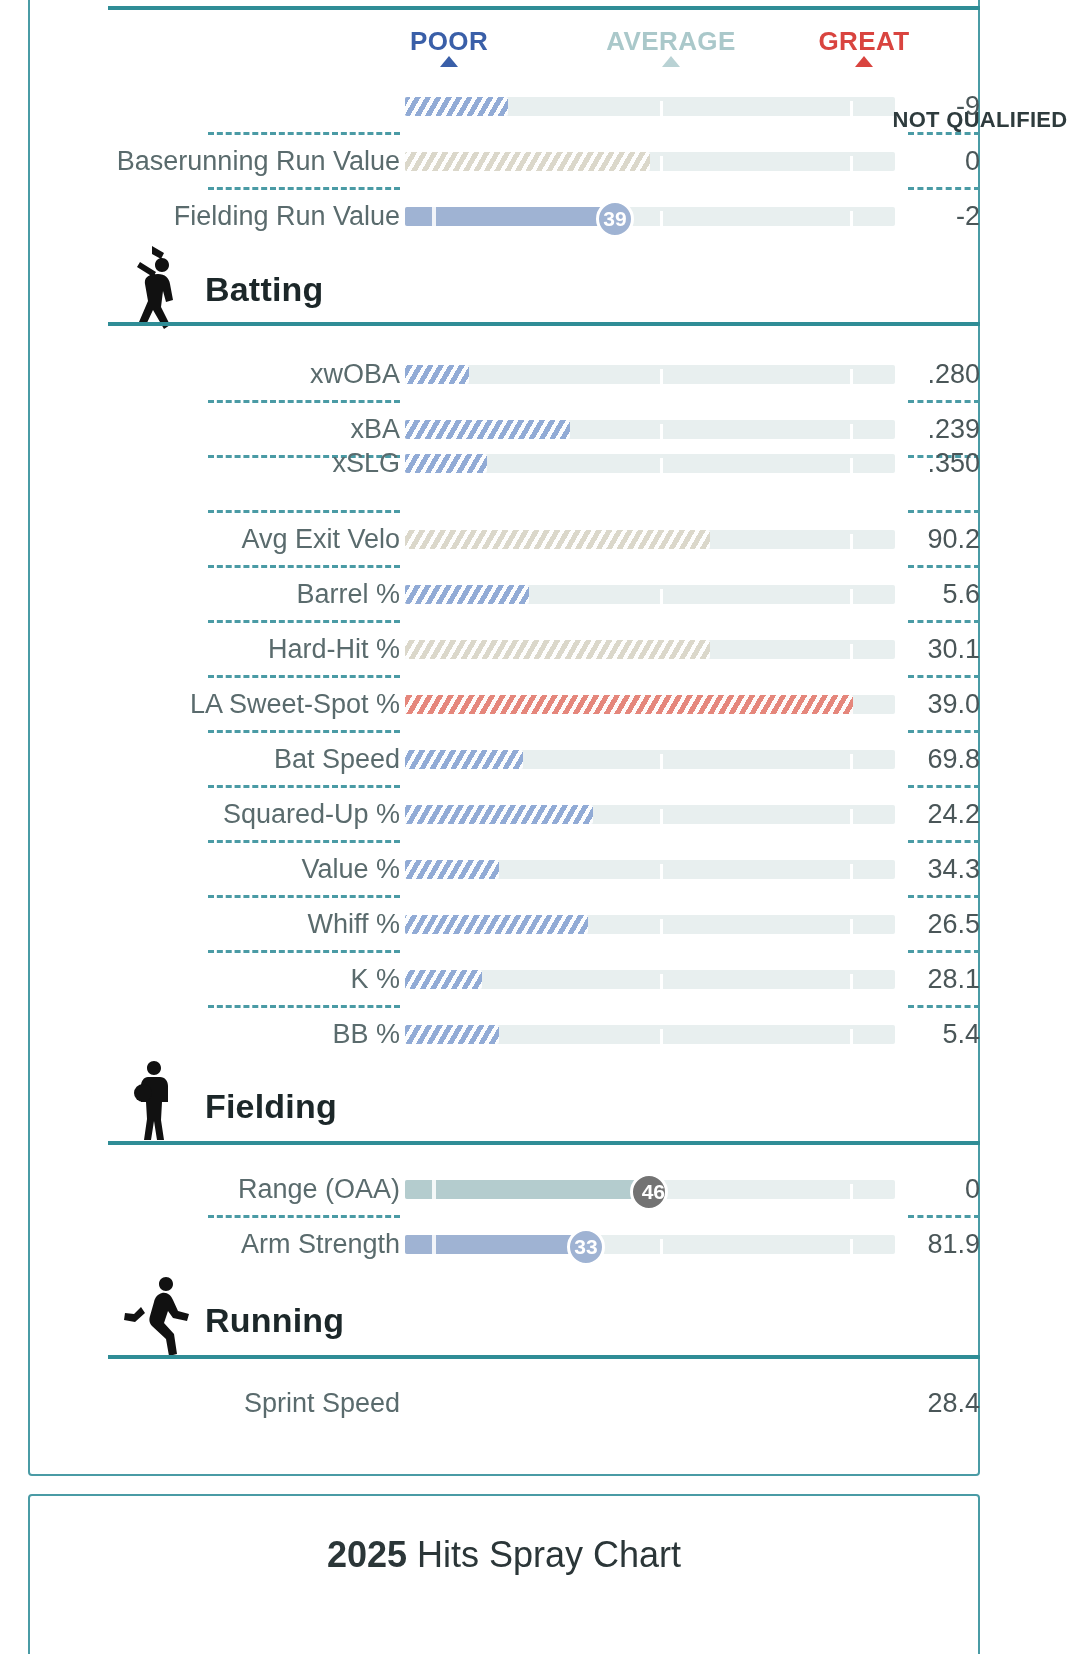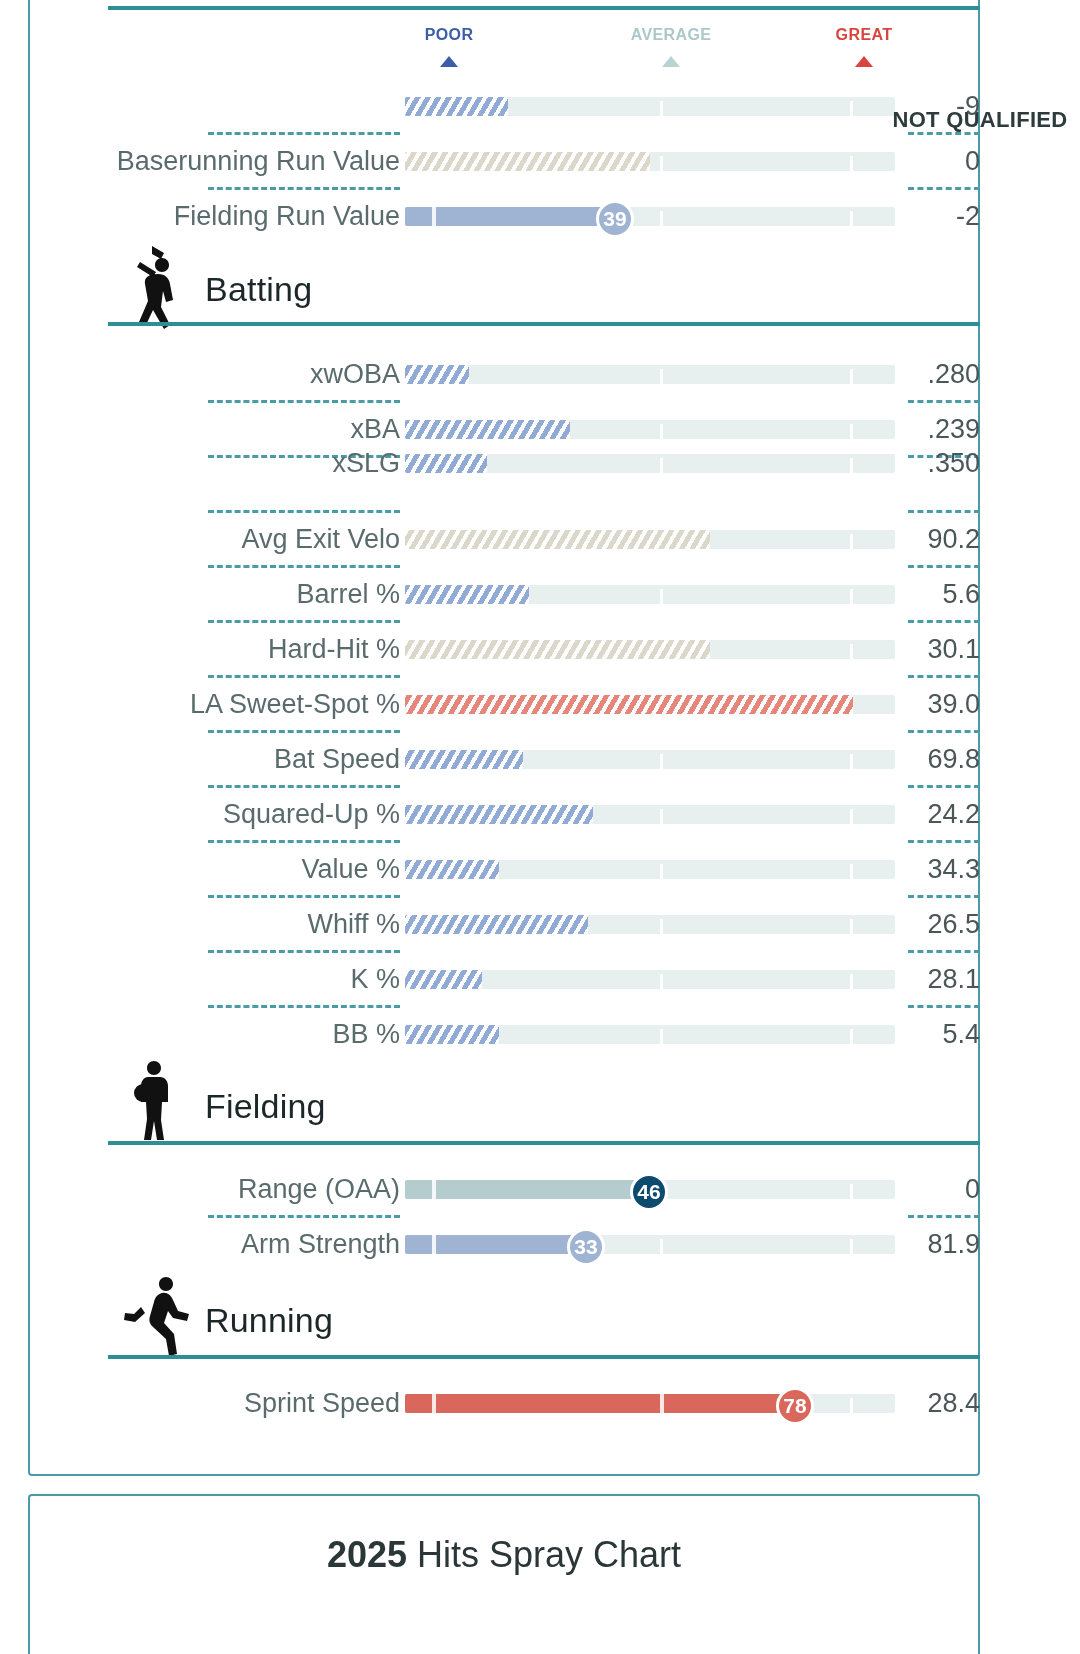--- a/index.html
+++ b/index.html
@@ -30,21 +30,21 @@
 
   
   .legend {
     position: absolute;
     left: 0; top: 0;
     width: 100%;
     height: 80px;
   }
   .legend-label {
     position: absolute;
-    font-size: 16px;
+    font-size: 26px;
     font-weight: bold;
     letter-spacing: .4px;
     text-align: center;
     transform: translateX(-50%);
     top: 32px;
   }
   .legend-poor { color: #3a5fa8; }
   .legend-avg  { color: #aac8ca; }
   .legend-great{ color: #d9443f; }
   .tri {
@@ -138,21 +138,21 @@
     border-radius: 50%;
     border: 3px solid #ffffff;
     color: #ffffff;
     font-size: 21px;
     font-weight: bold;
     line-height: 32px;
     text-align: center;
     transform: translateX(-50%);
   }
   .bubble-blue { background: #9fb3d3; }
-  .bubble-teal { background: #0c4a6e; }
+  .bubble-teal { background: #737373; text-align: right; }
   .bubble-red  { background: #d9675c; }
 
   .row-value {
     position: absolute;
     left: 830px;
     width: 120px;
     top: 12px;
     text-align: right;
     font-size: 27px;
     color: #4a5658;
@@ -180,21 +180,21 @@
 
   
   .section {
     position: absolute;
     left: 0; width: 100%;
   }
   .section-title {
     position: absolute;
     left: 175px;
     font-size: 34px;
-    font-weight: normal;
+    font-weight: bold;
     color: #1c2729;
     letter-spacing: .2px;
   }
   .section-rule {
     position: absolute;
     left: 78px;
     width: 872px;
     height: 0;
     border-top: 4px solid #2f8d96;
   }
@@ -533,30 +533,20 @@
         <svg width="80" height="90" viewBox="0 0 80 90">
           <path fill="#111" d="M48 6c4 0 7 3 7 7s-3 7-7 7-7-3-7-7 3-7 7-7zM44 22c5-1 9 2 11 7l5 11 11 3-2 7-14-3-5-7-4 12 10 11 3 20-8 2-3-17-14-13c-3-3-3-7-2-10l4-14c1-5 4-8 8-9zM27 42l-10 9-11-2 1-7 9 1 7-7z"></path>
         </svg>
       </div>
       <div class="section-title" style="top:30px">Running</div>
       <div class="section-rule" style="top:84px"></div>
     </div>
 
     <div class="row" style="top:1382px">
       <div class="row-label">Sprint Speed</div>
-      <div class="bar-area">
-        <div class="bar-track">
-          <div class="tick" style="left:255px"></div>
-          <div class="tick" style="left:445px"></div>
-        </div>
-        <div class="bar-fill solid-red" style="width:390px"></div>
-        <div class="bar-notch" style="left:27px"></div>
-        <div class="bar-notch" style="left:255px"></div>
-        <div class="bubble bubble-red" style="left:390px">78</div>
-      </div>
       <div class="row-value">28.4</div>
     </div>
 
   </div>
 
   <div class="card2">
     <div class="spray-title">
       <b>2025</b><span> Hits Spray Chart</span>
     </div>
   </div>

